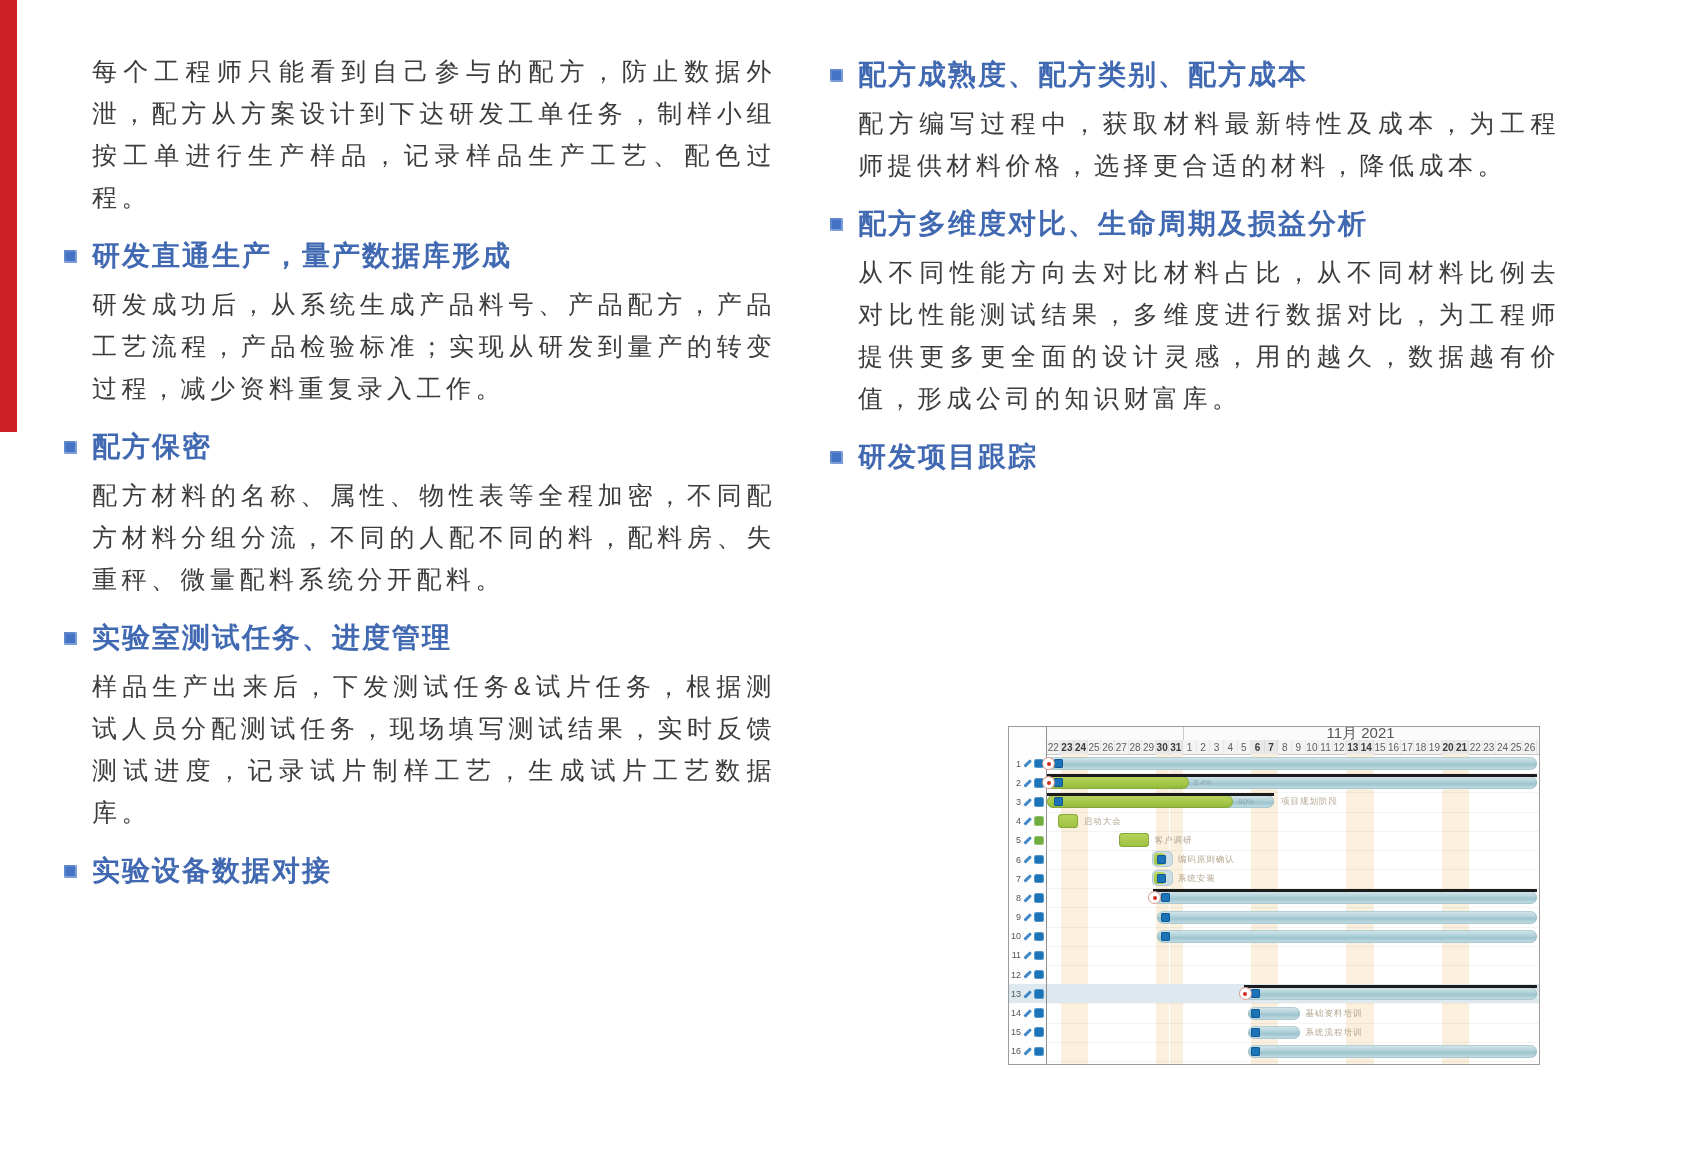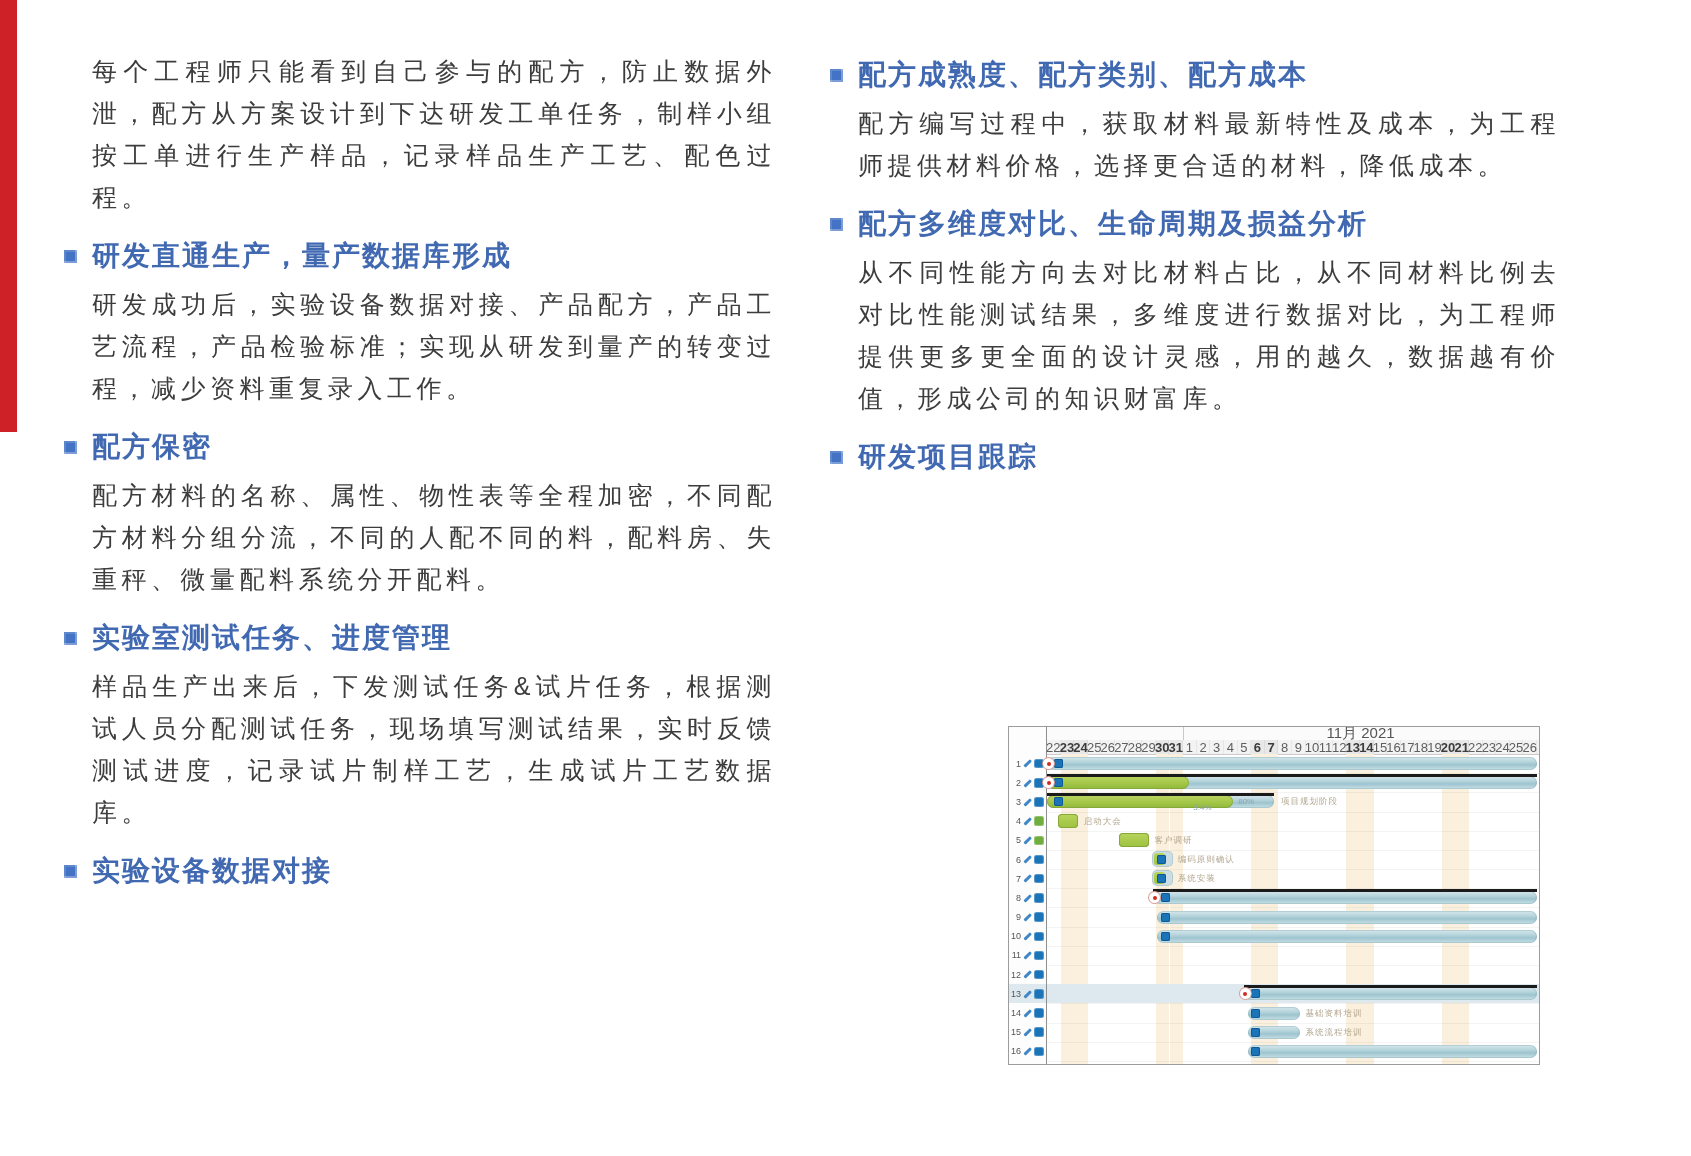--- a/index.html
+++ b/index.html
@@ -17,21 +17,21 @@
   .body-text{margin:0 0 0 28px;font-size:25px;color:#3d3d3d;line-height:42px;letter-spacing:4.5px;
              text-align:justify;}
   
   .gantt{position:absolute;left:1008px;top:726px;width:530px;height:337px;background:#fff;
          border:1px solid #9c9c9c;overflow:hidden;font-family:"Liberation Sans","DejaVu Sans",sans-serif;}
   .g-panel{position:absolute;left:0;top:0;width:37px;height:100%;background:#fdfdfd;}
   .g-chart{position:absolute;left:37px;top:0;right:0;bottom:0;border-left:1px solid #8f8f8f;background:#fff;}
   .g-month{position:absolute;left:0;top:0;right:0;background:#fbfbfb;border-bottom:1px solid #dcdcdc;}
   .g-dates{position:absolute;left:0;right:0;background:#f3f3f3;border-bottom:1px solid #c9c9c9;}
   .g-daycell{position:absolute;top:0;height:100%;display:flex;align-items:center;justify-content:center;
-             font-size:13px;color:#5e5e5e;border-right:1px solid rgba(0,0,0,0.05);box-sizing:border-box;}
+             font-size:10px;color:#5e5e5e;border-right:1px solid rgba(0,0,0,0.05);box-sizing:border-box;}
   .g-daycell.wk{background:#e8e8e8;font-weight:bold;color:#3c3c3c;}
   .g-monthlabel{position:absolute;top:0;height:100%;display:flex;align-items:center;justify-content:center;
                 font-size:15px;color:#555;border-left:1px solid #c8c8c8;box-sizing:border-box;}
   .g-stripe{position:absolute;background:var(--g-weekend,#faf0dd);}
   .g-rowline{position:absolute;border-bottom:1px solid rgba(0,0,0,0.045);}
   .g-hl{position:absolute;background:var(--g-hl,#dde9ee);}
   .g-bar-blue{position:absolute;height:13px;border-radius:6.5px;
       background:linear-gradient(180deg,#d6e8ed 0%,#b4d3db 40%,#9dc4cf 60%,#c9e0e6 100%);
       box-shadow:inset 0 0 0 1px rgba(120,160,170,0.35);}
   .g-bar-green{position:absolute;height:13px;border-radius:6.5px;
@@ -63,21 +63,21 @@
   <div class="red-bar"></div>
   <div class="col col-left" id="col-left">
       <div class="section">
         <p class="body-text">每个工程师只能看到自己参与的配方，防止数据外泄，配方从方案设计到下达研发工单任务，制样小组按工单进行生产样品，记录样品生产工艺、配色过程。</p>
       </div>
       <div class="section">
         <div class="head-row">
           <div class="bullet"></div>
           <div class="heading">研发直通生产，量产数据库形成</div>
         </div>
-        <p class="body-text">研发成功后，实验设备数据对接、产品配方，产品工艺流程，产品检验标准；实现从研发到量产的转变过程，减少资料重复录入工作。</p>
+        <p class="body-text">研发成功后，从系统生成产品料号、产品配方，产品工艺流程，产品检验标准；实现从研发到量产的转变过程，减少资料重复录入工作。</p>
       </div>
       <div class="section">
         <div class="head-row">
           <div class="bullet"></div>
           <div class="heading">配方保密</div>
         </div>
         <p class="body-text">配方材料的名称、属性、物性表等全程加密，不同配方材料分组分流，不同的人配不同的料，配料房、失重秤、微量配料系统分开配料。</p>
       </div>
       <div class="section">
         <div class="head-row">
@@ -258,21 +258,21 @@
           <i></i>
         </div>
         <div class="g-rowline" style="left: 0px; right: 0px; top: 46.1875px; height: 19.1875px;"></div>
         <div class="g-bar-blue" style="left: 0px; width: 490px; top: 49.2812px; z-index: 1;"></div>
         <div class="g-bar-green" style="left: 0px; width: 141.556px; top: 49.2812px; z-index: 2;"></div>
         <div class="g-summary" style="left: 0px; width: 490px; top: 47.1875px; z-index: 3; background: rgb(27, 27, 27);"></div>
         <div class="g-handle" style="left: 6.80556px; top: 51.2812px; z-index: 4;"></div>
         <div class="g-marker" style="left: -3.95833px; top: 50.2812px; z-index: 5;">
           <i></i>
         </div>
-        <div class="g-pct" style="left: 146.278px; top: 50.7812px; z-index: 6; margin-top: 25px;">3.4%</div>
+        <div class="g-pct" style="left: 146.278px; top: 50.7812px; z-index: 6;">3.4%</div>
         <div class="g-rowline" style="left: 0px; right: 0px; top: 65.375px; height: 19.1875px;"></div>
         <div class="g-bar-blue" style="left: 0px; width: 227.306px; top: 68.4688px; z-index: 1;"></div>
         <div class="g-bar-green" style="left: 0px; width: 186.472px; top: 68.4688px; z-index: 2;"></div>
         <div class="g-summary" style="left: 0px; width: 227.306px; top: 66.375px; z-index: 3; background: rgb(27, 27, 27);"></div>
         <div class="g-handle" style="left: 6.80556px; top: 70.4688px; z-index: 4;"></div>
         <div class="g-pct" style="left: 191.194px; top: 69.9688px; z-index: 6;">80%</div>
         <div class="g-lbl" style="left: 234.111px; top: 69.4688px; z-index: 6;">项目规划阶段</div>
         <div class="g-rowline" style="left: 0px; right: 0px; top: 84.5625px; height: 19.1875px;"></div>
         <div class="g-box-green" style="left: 10.8889px; width: 20.4167px; top: 86.5625px; height: 14.1875px; z-index: 2;"></div>
         <div class="g-lbl" style="left: 36.75px; top: 88.6562px; z-index: 6;">启动大会</div>

